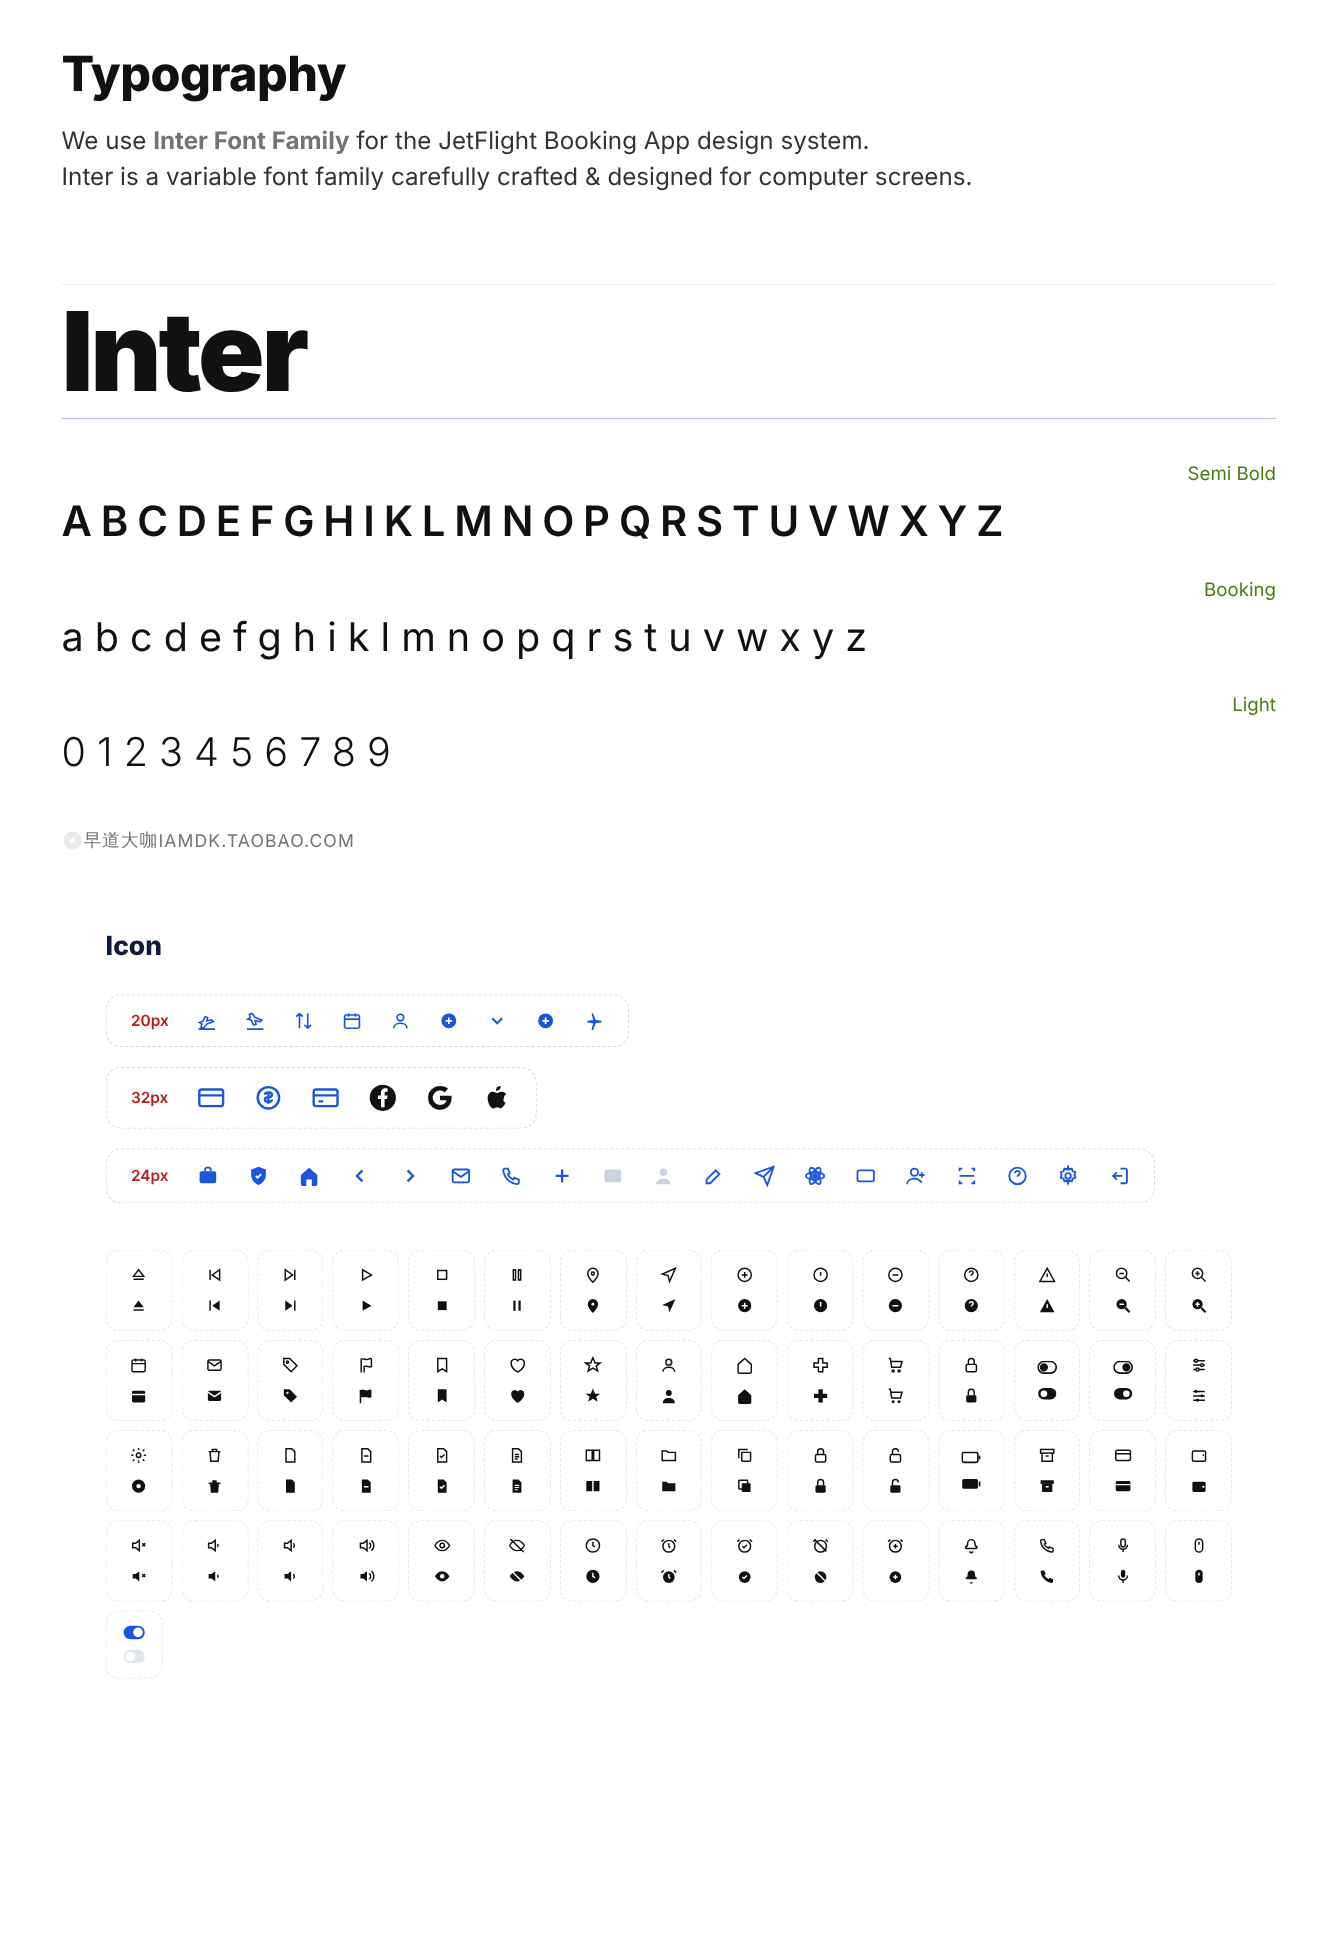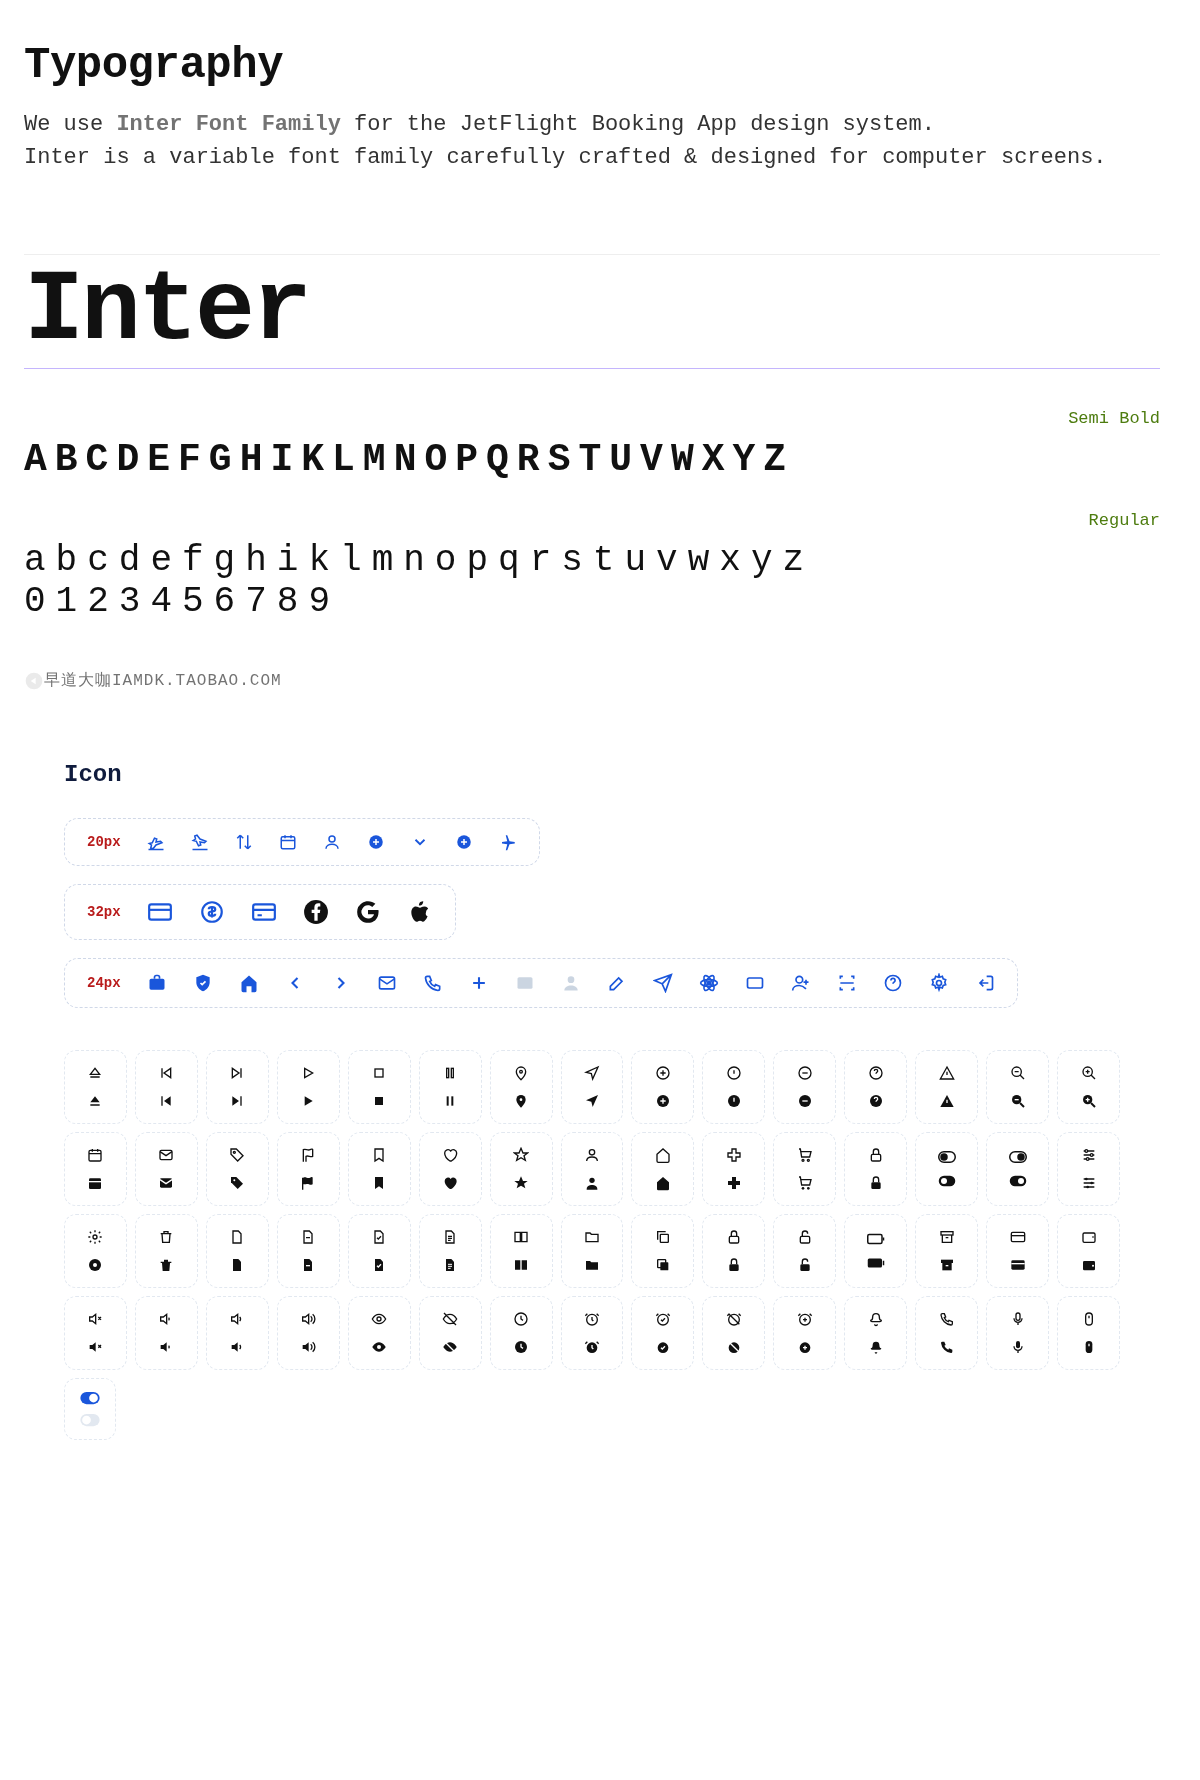--- a/index.html
+++ b/index.html
@@ -1,17 +1,17 @@
 <!DOCTYPE html>
 <html><head>
 <meta charset="utf-8">
 <style>
 * { box-sizing: border-box; margin: 0; padding: 0; }
 body { font-family: 'Inter', -apple-system, BlinkMacSystemFont, sans-serif; background: #fff; color: #111; width: 1200px; }
-.page { padding: 40px 40px 60px 24px; font-family: Liberation Mono, monospace; }
+.page { padding: 40px 40px 60px 56px; }
 .title { font-size: 44px; font-weight: 800; margin-bottom: 18px; letter-spacing: -0.5px; }
 .subtitle { font-size: 22px; color: #333; line-height: 1.5; margin-bottom: 80px; }
 .subtitle b { font-weight: 700; color: #737373; }
 .brand-font { font-size: 100px; font-weight: 900; letter-spacing: -3px; margin-bottom: 30px; border-bottom: 1px solid #c4b5fd; }
 .brand-wrap { border-top: 1px solid #eee; padding-top: 0; margin-bottom: 40px; }
 .weight-label { color: #4d7c0f; font-size: 17px; margin-bottom: 10px; margin-top: 30px; text-align: right; }
 .alpha-upper { font-size: 38px; font-weight: 600; letter-spacing: 8px; white-space: nowrap; }
 .alpha-lower { font-size: 36px; font-weight: 400; letter-spacing: 10px; white-space: nowrap; }
 .digits { font-size: 36px; font-weight: 300; letter-spacing: 10px; margin-bottom: 48px; }
 .watermark { display: flex; align-items: center; justify-content: flex-start; color: #737373; font-size: 16px; letter-spacing: 1px; margin: 20px 0 30px; }
@@ -37,23 +37,24 @@
     <span>Inter is a variable font family carefully crafted &amp; designed for computer screens.</span>
   </p>
 
   <div class="brand-wrap">
     <div class="brand-font">Inter</div>
   </div>
 
   <div class="weight-label">Semi Bold</div>
   <div class="alpha-upper">ABCDEFGHIKLMNOPQRSTUVWXYZ</div>
 
-  <div class="weight-label">Regular</div>
+  <div class="weight-label">Booking</div>
   <div class="alpha-lower">abcdefghiklmnopqrstuvwxyz</div>
 
+  <div class="weight-label">Light</div>
   <div class="digits">0123456789</div>
 
   <div class="watermark">
     <svg width="20" height="20" viewBox="0 0 24 24" fill="none">
         <circle cx="12" cy="12" r="10" fill="#ccc"></circle>
         <path d="M8 12l6-4v8l-6-4z" fill="#fff"></path>
       </svg>
     <span>早道大咖</span>
     <span>IAMDK.TAOBAO.COM</span>
   </div>

